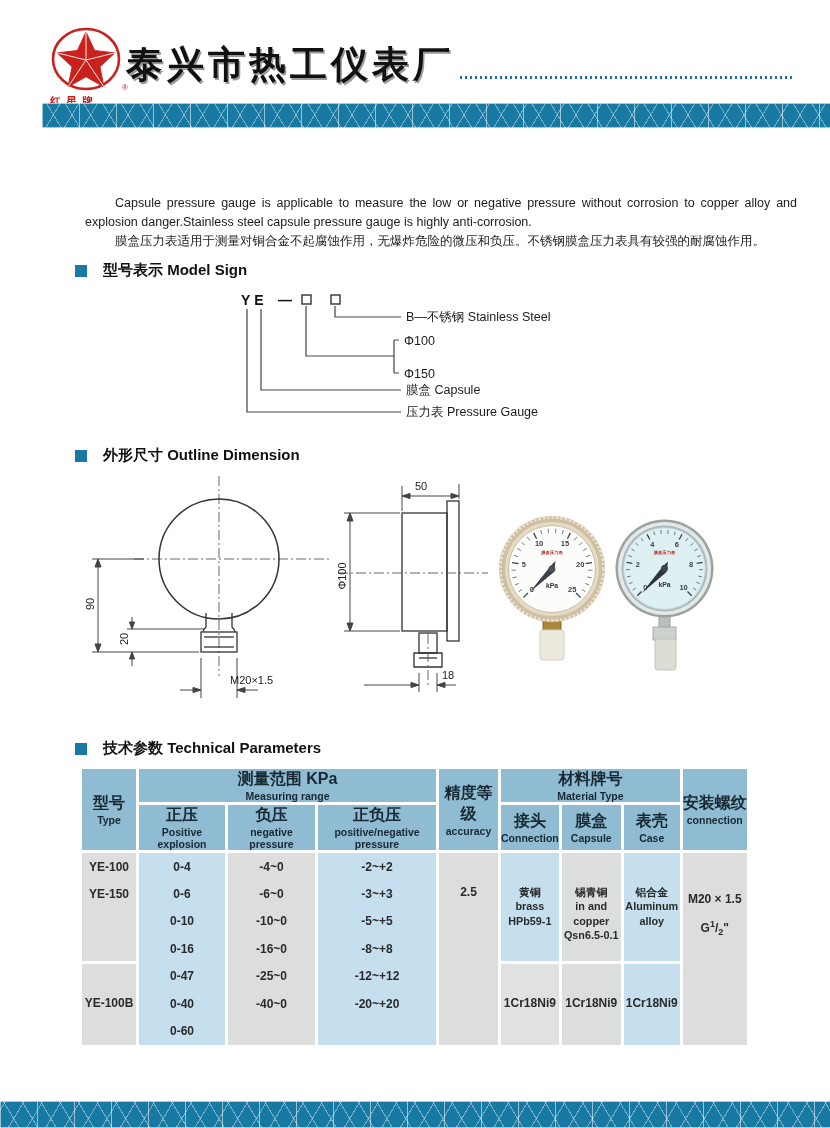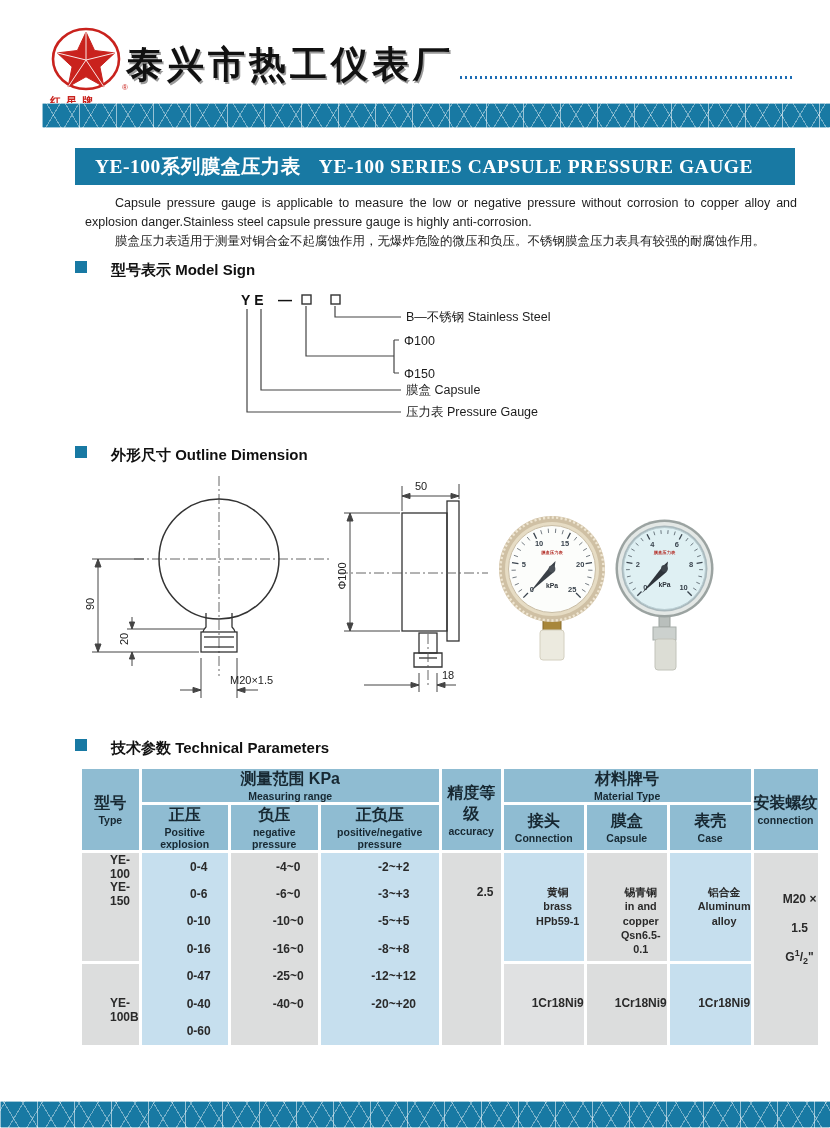--- a/index.html
+++ b/index.html
@@ -27,40 +27,40 @@
             display:flex;align-items:center;padding-left:20px;box-sizing:border-box;
             font-family:"Liberation Serif","DejaVu Serif",serif;color:#fff;font-weight:bold;
             font-size:19.5px;letter-spacing:.5px;white-space:nowrap;}
   .titlebar .en{margin-left:18px;}
 
   
   .intro{left:85px;top:194px;width:712px;font-size:12.5px;line-height:1.5;text-align:justify;color:#1c1c1c;}
   .intro p{margin:0;text-indent:2.4em;}
 
   
-  .sech{display:flex;align-items:flex-start;gap:24px;font-size:15px;font-weight:bold;color:#111;white-space:nowrap;}
+  .sech{display:flex;align-items:center;gap:16px;font-size:15px;font-weight:bold;color:#111;white-space:nowrap;}
   .sech .sq{width:12px;height:12px;background:#1879a3;flex:0 0 auto;}
   .sh1{left:75px;top:261px;} .sh2{left:75px;top:446px;} .sh3{left:75px;top:739px;}
 
   
   svg text{font-family:"Liberation Sans","DejaVu Sans",sans-serif;}
   .diag-label{font-size:12.5px;fill:#1c1c1c;}
   .dim-label{font-size:11px;fill:#222;}
   .code-text{font-size:14px;font-weight:bold;fill:#111;letter-spacing:4px;}
   .dialnum{font-size:7.5px;font-weight:bold;fill:#39434d;}
   .dial-red{font-size:4.3px;fill:#b5332c;font-weight:bold;}
   .dial-unit{font-size:6.8px;font-weight:bold;fill:#2c333a;}
 
   
   .params{left:79px;top:766px;border-collapse:separate;border-spacing:3px;table-layout:fixed;}
   .params th,.params td{padding:0;margin:0;font-weight:bold;}
   .params th{background:#8fbcd2;color:#172832;vertical-align:middle;}
   .params th .cn{font-size:16px;} .params th .en{font-size:10.5px;font-weight:bold;}
   .c-blue{background:#c6dfee;} .c-gray{background:#dcdddd;} .c-lgray{background:#e0e1e2;}
-  .params td{color:#2a2a2a;vertical-align:top;padding-left:28px;}
+  .params td{color:#2a2a2a;vertical-align:top;}
   .slot{height:27.4px;display:flex;align-items:center;justify-content:center;font-size:12px;font-weight:bold;}
   .vcenter{display:flex;flex-direction:column;align-items:center;justify-content:center;height:100%;margin-top:32px;}
   .mline{font-size:10.8px;line-height:1.32;text-align:center;font-weight:bold;}
   .acc,.lower-mat{font-size:12px;}
   .thread-cell{font-size:12px;line-height:2.4;text-align:center;}
   sup,sub{font-size:9px;}
 </style>
 </head>
 <body>
 
@@ -78,24 +78,20 @@
         <line x1="28.1" y1="62.8" x2="46" y2="36"></line>
       <line x1="17.2" y1="28.9" x2="46" y2="36"></line>
     </g>
     <text x="82" y="66" font-size="8" fill="#c9221d">®</text>
   </svg>
   <div class="abs company">泰兴市热工仪表厂</div>
   <div class="abs brandname">红星牌</div>
   <div class="abs dotline"></div>
   <div class="abs lattice band-top"></div>
 
-  <div class="abs titlebar">
-    <span class="cn">YE-100系列膜盒压力表</span>
-    <span class="en">YE-100 SERIES CAPSULE PRESSURE GAUGE</span>
-  </div>
 
   <div class="abs intro">
     <p>Capsule pressure gauge is applicable to measure the low or negative pressure without corrosion to copper alloy and explosion danger.Stainless steel capsule pressure gauge is highly anti-corrosion.</p>
     <p>膜盒压力表适用于测量对铜合金不起腐蚀作用，无爆炸危险的微压和负压。不锈钢膜盒压力表具有较强的耐腐蚀作用。</p>
   </div>
 
   <div class="abs sech sh1">
     <span class="sq"></span>
     <span>型号表示 Model Sign</span>
   </div>

